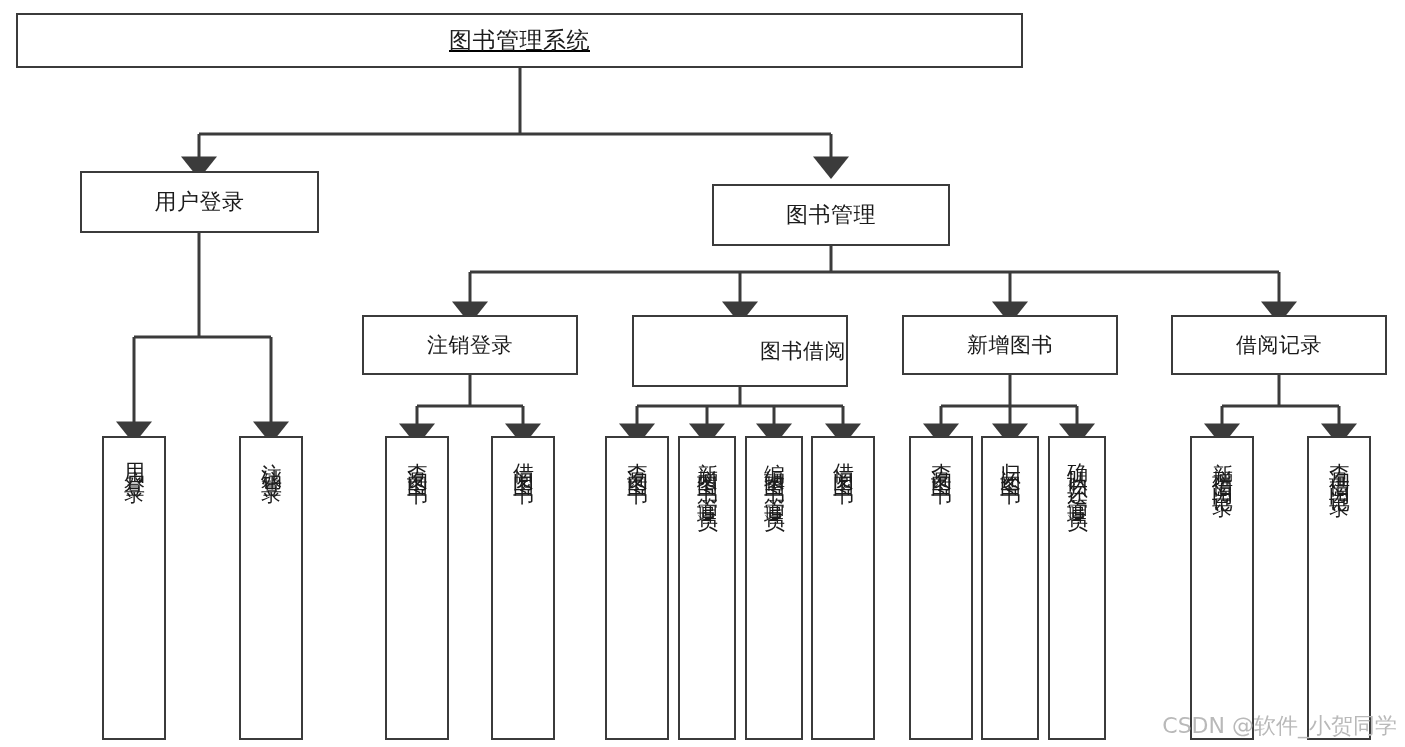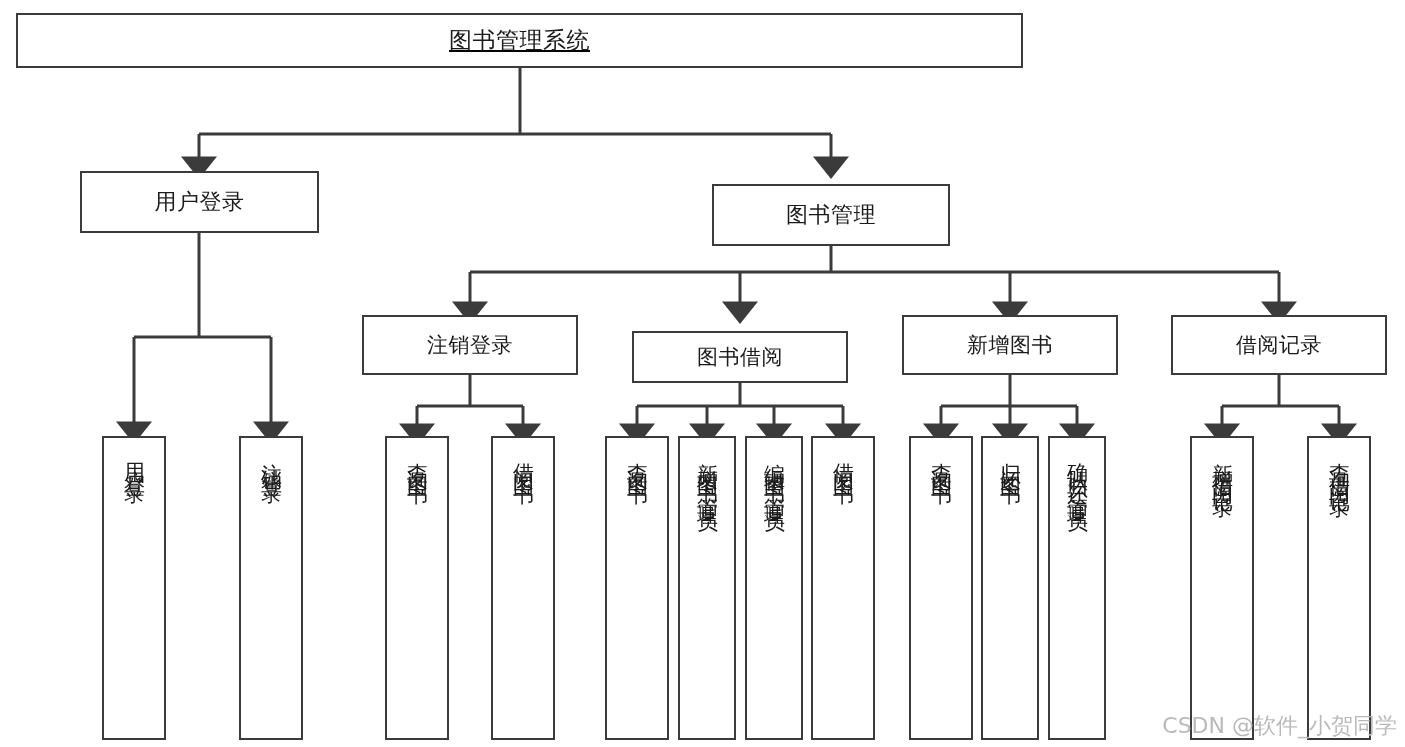--- a/index.html
+++ b/index.html
@@ -130,21 +130,21 @@
   <div class="node node-l2" style="left:80px; top:171px; width:239px; height:62px;">
     <span class="label">用户登录</span>
   </div>
   <div class="node node-l2" style="left:712px; top:184px; width:238px; height:62px;">
     <span class="label">图书管理</span>
   </div>
 
   <div class="node node-l3" style="left:362px; top:315px; width:216px; height:60px;">
     <span class="label">注销登录</span>
   </div>
-  <div class="node node-l3" style="left:632px; top:331px; width:216px; height:52px;">
+  <div class="node node-l3" style="left:632px; top:315px; width:216px; height:72px;justify-content:flex-end;">
     <span class="label">图书借阅</span>
   </div>
   <div class="node node-l3" style="left:902px; top:315px; width:216px; height:60px;">
     <span class="label">新增图书</span>
   </div>
   <div class="node node-l3" style="left:1171px; top:315px; width:216px; height:60px;">
     <span class="label">借阅记录</span>
   </div>
 
   <div class="node node-leaf" style="left:102px; top:436px; width:64px; height:304px;">

